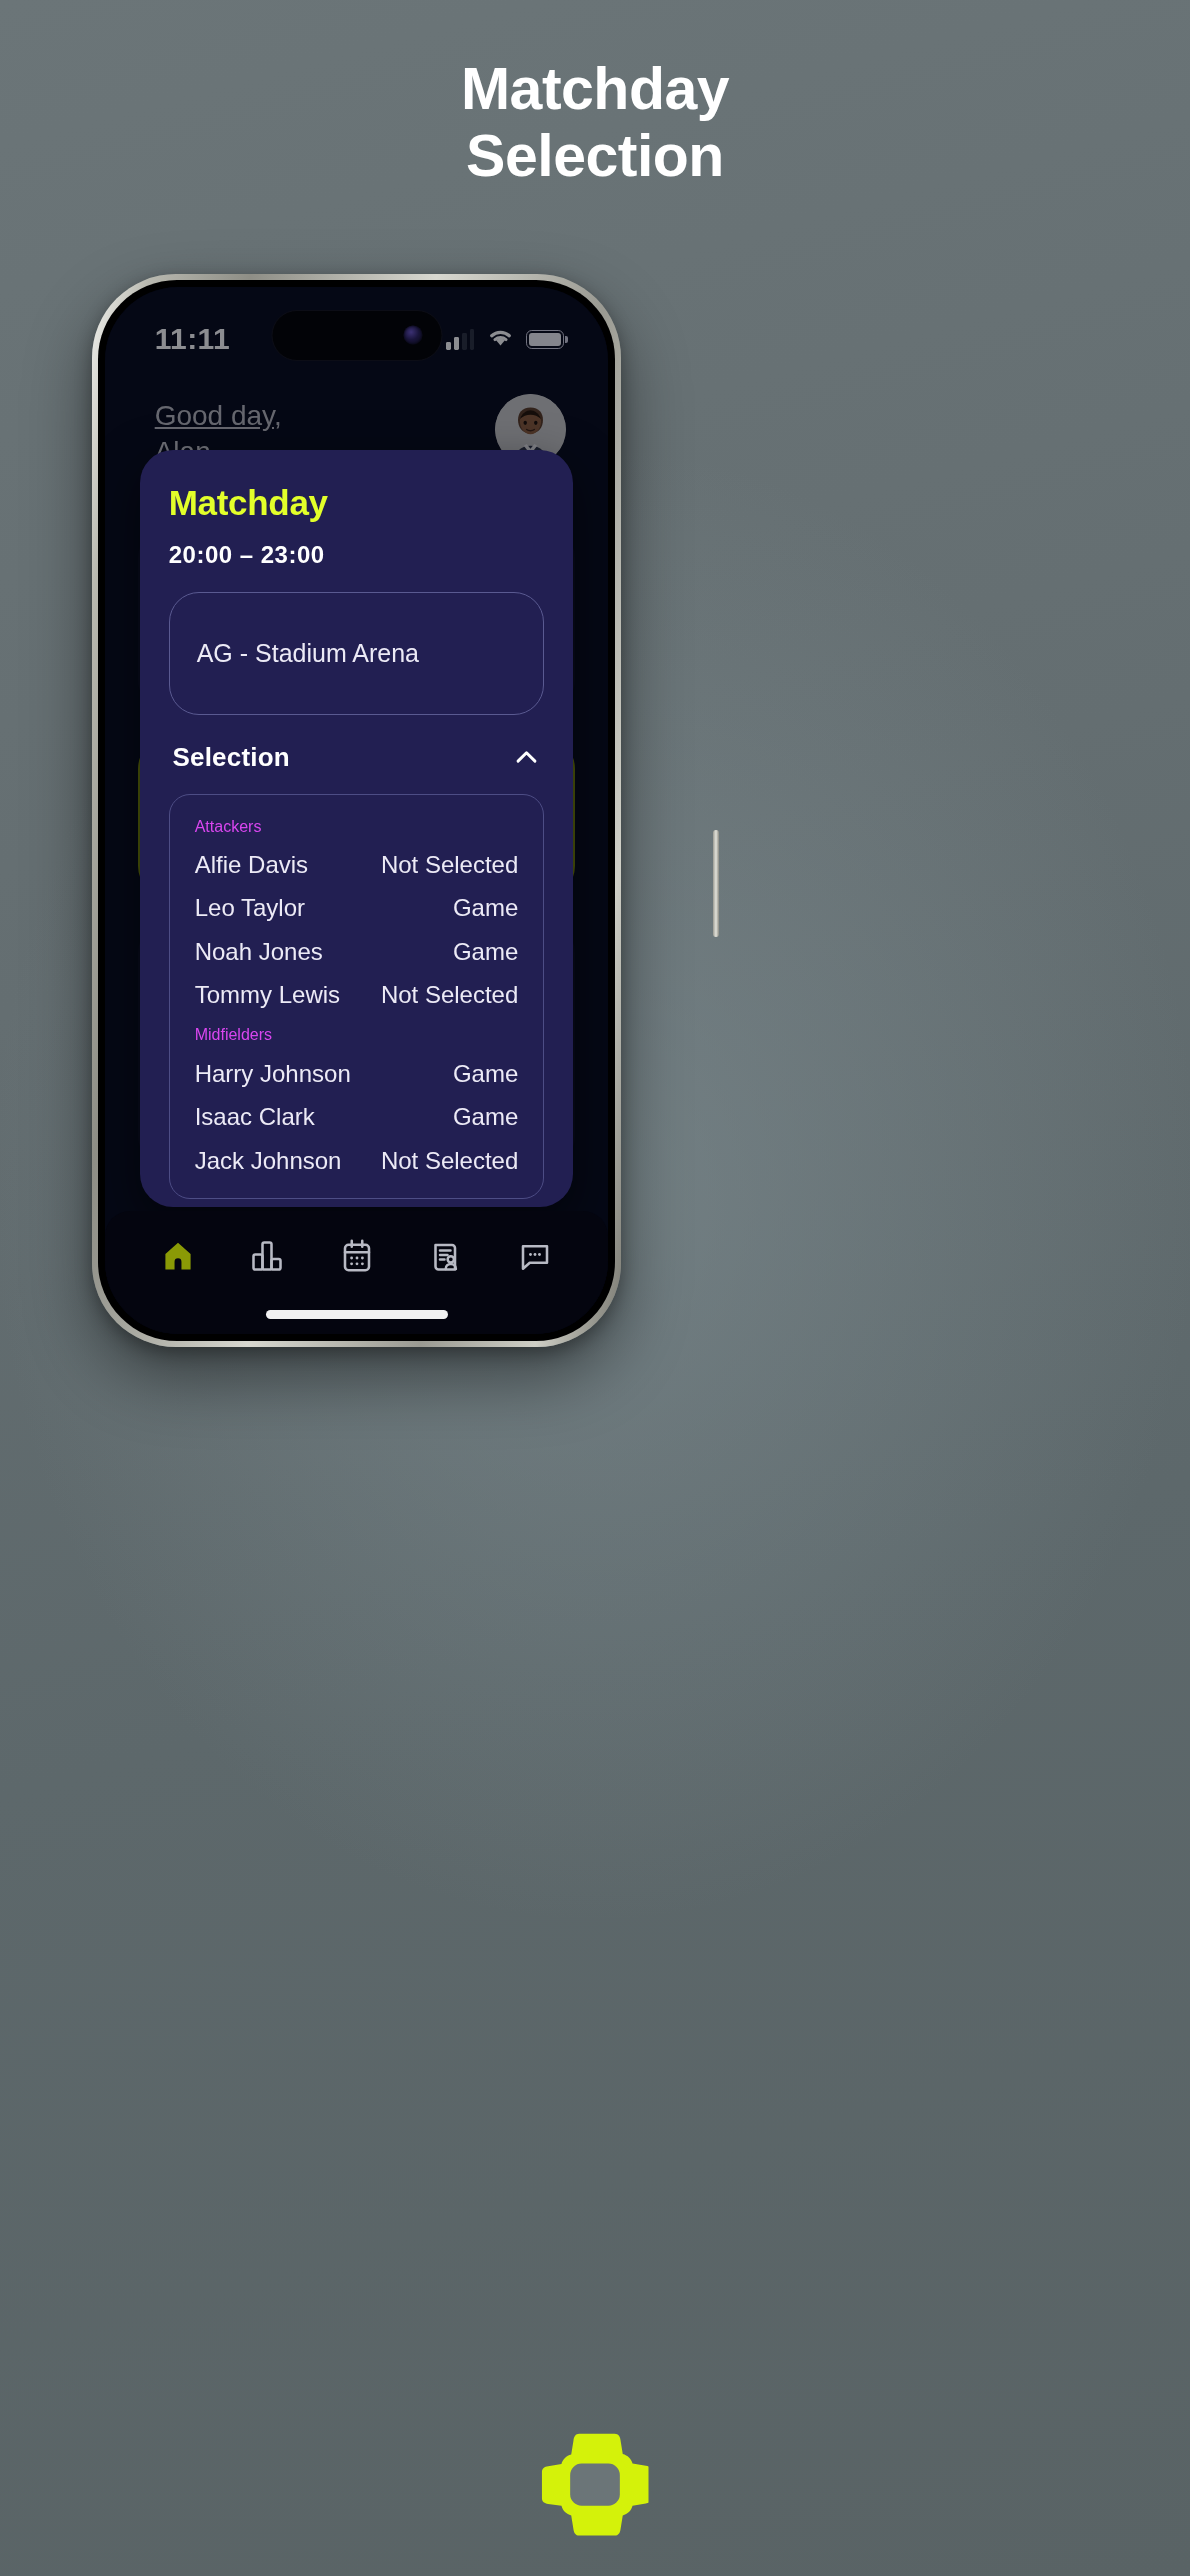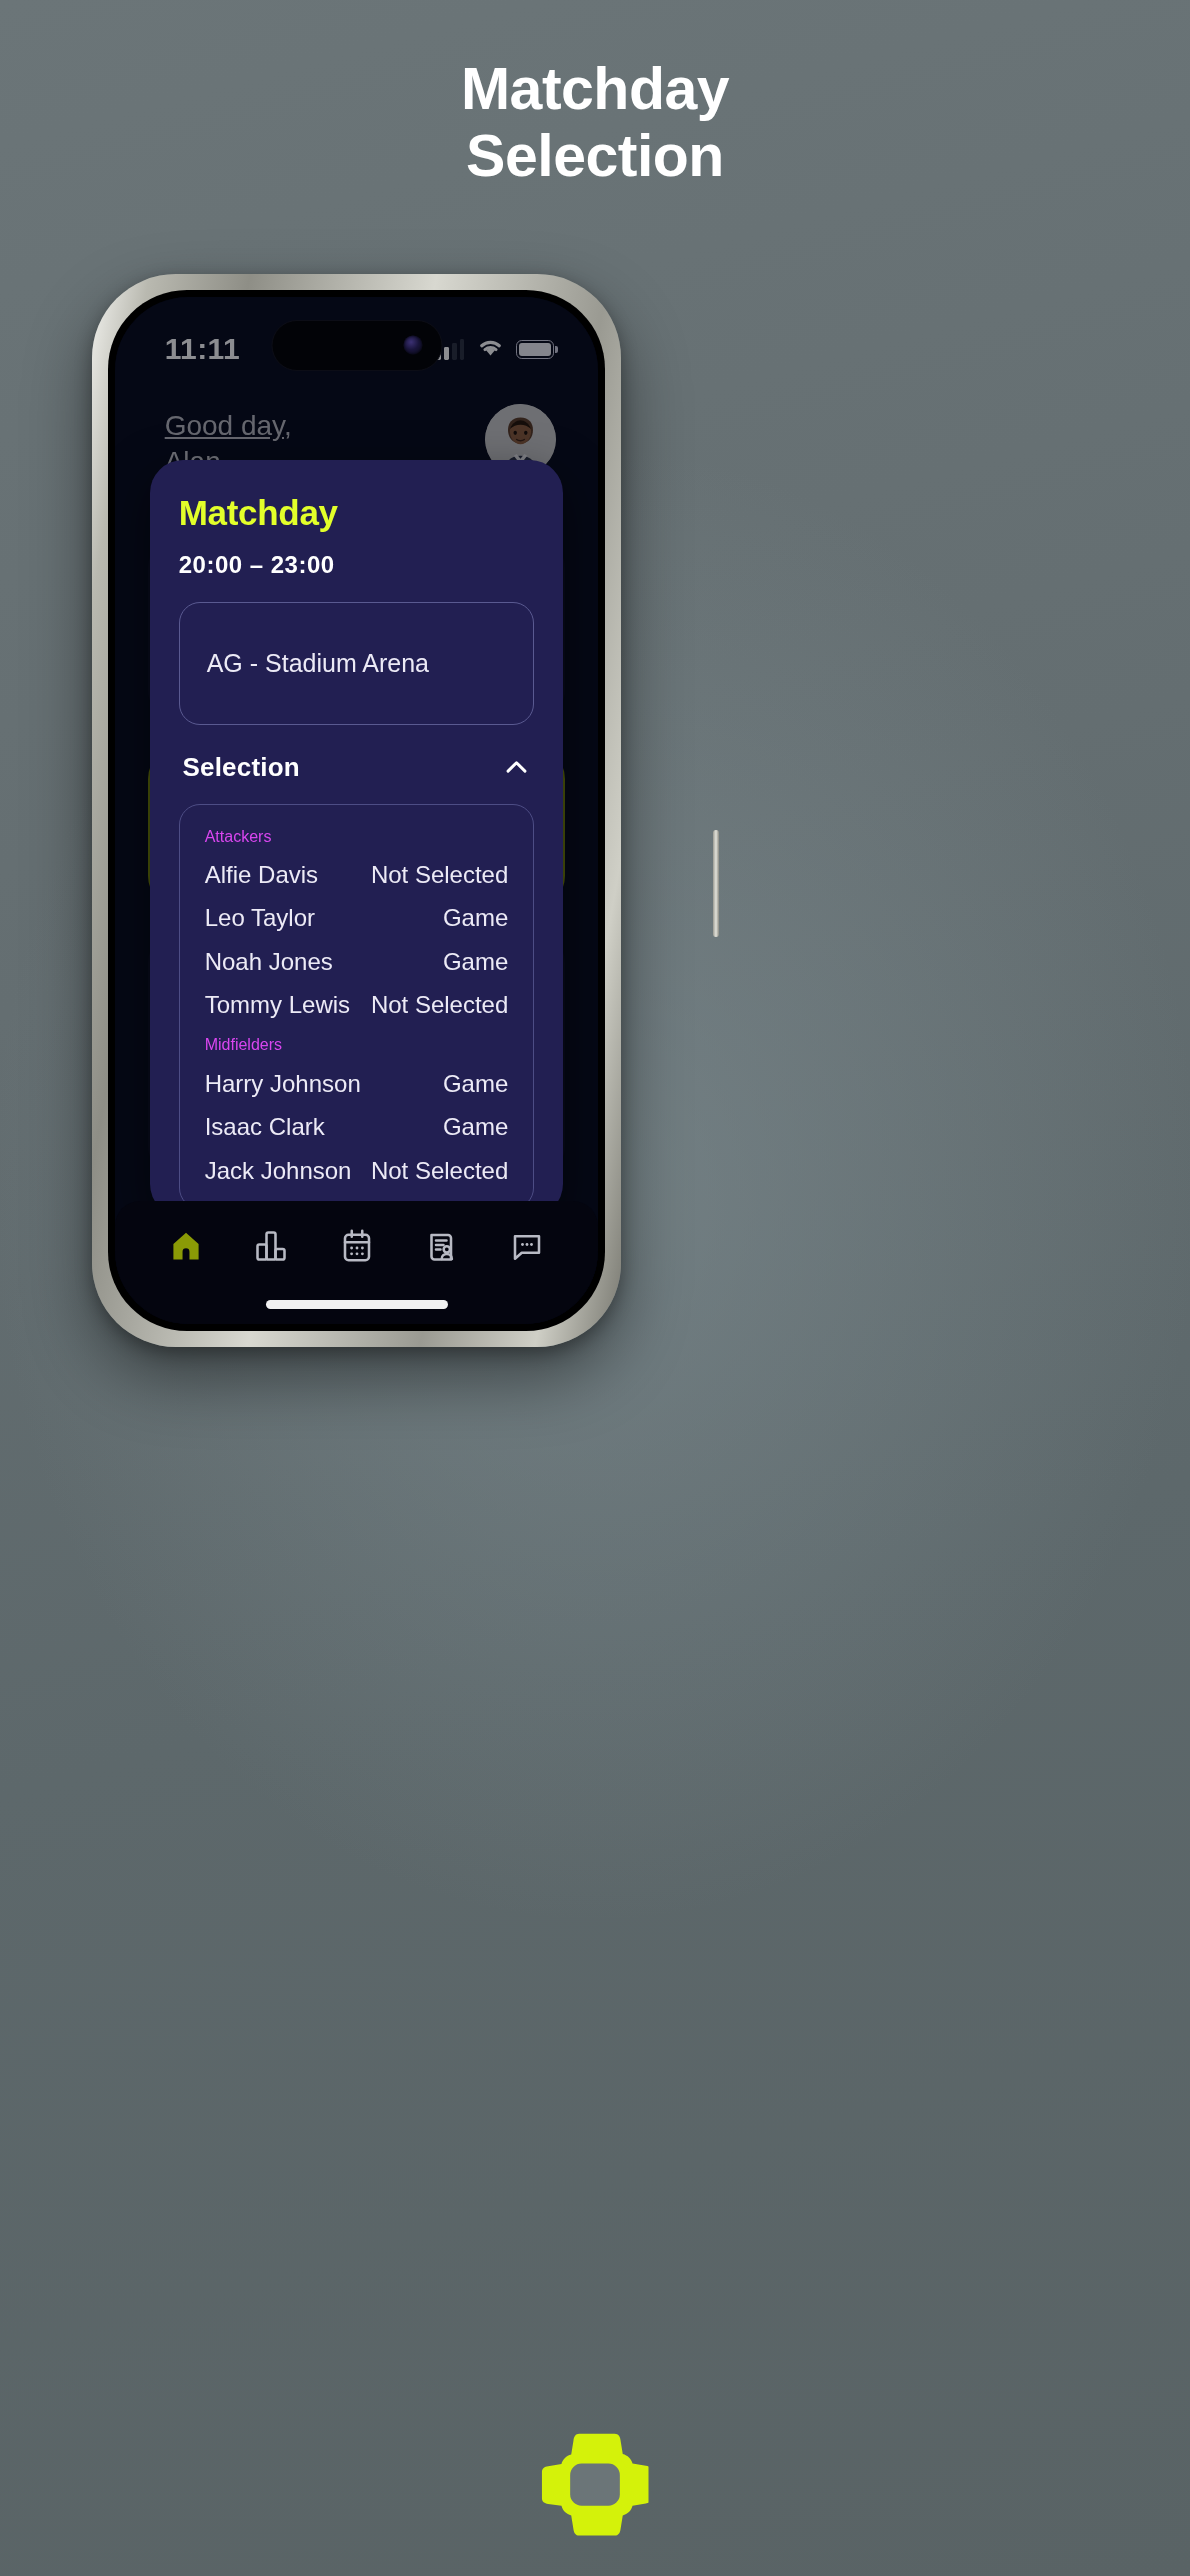--- a/index.html
+++ b/index.html
@@ -21,21 +21,21 @@
     letter-spacing:-0.5px;
   }
   .headline .l2 { display:block; }
 
   
   .phone {
     position:absolute; left:92px; top:274px;
     width:529px; height:1073px;
     border-radius:84px;
     background: linear-gradient(100deg,#f2f2ee 0%, #b9b9b0 8%, #8e8e86 22%, #d8d8d0 48%, #9a9a92 72%, #cfcfc6 88%, #787870 100%);
-    padding:16px;
+    padding:6px;
     box-shadow: 0 29px 67px rgba(0,0,0,0.45), 0 5.8px 17px rgba(0,0,0,0.3);
   }
   .phone-inner {
     width:100%; height:100%;
     border-radius:79px;
     background:#000;
     padding:6.7px;
   }
   .screen {
     position:relative; width:100%; height:100%;
@@ -136,21 +136,21 @@
   }
   .modal-title {
     color:#e3ff2a; font-size:35px; font-weight:700; letter-spacing:-0.3px;
   }
   .modal-time {
     color:#ffffff; font-size:24px; font-weight:700; letter-spacing:0.5px;
     margin-top:18px;
   }
   .venue {
     margin-top:23px; height:123px;
-    border:1.4px solid #5a5a91; border-radius:21px;
+    border:1.4px solid #5a5a91; border-radius:30px;
     display:flex; align-items:center; padding:0 27px;
     color:#eceaf6; font-size:25px;
   }
 
   .sel-head {
     margin-top:27px; display:flex; align-items:center; justify-content:space-between;
     padding:0 3.8px 0 3.8px;
   }
   .sel-head .lbl { color:#ffffff; font-size:26px; font-weight:700; letter-spacing:0.2px; }
   .chev { width:29px; height:29px; display:block; }

